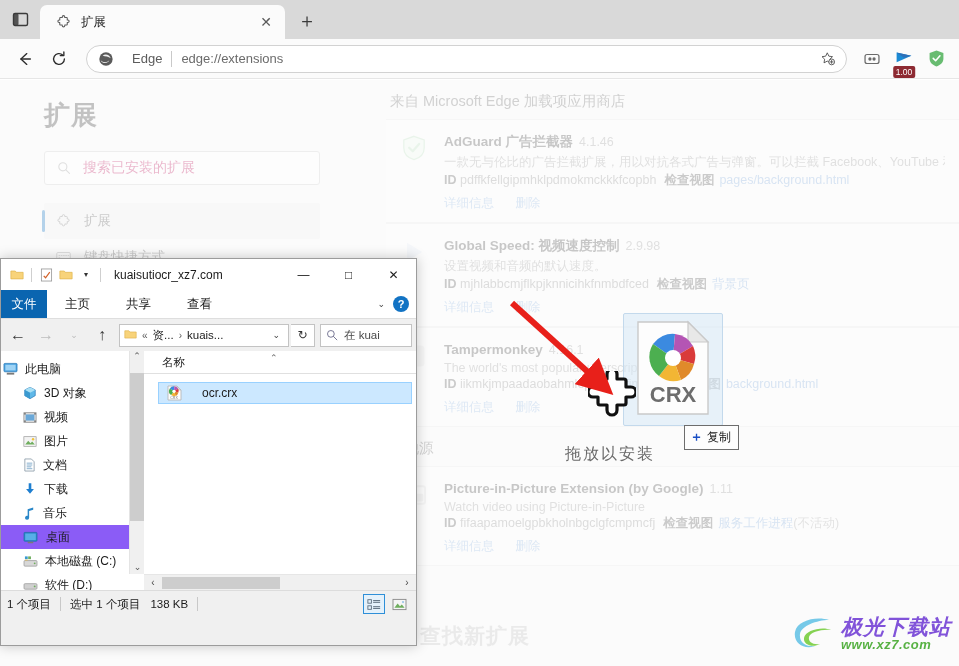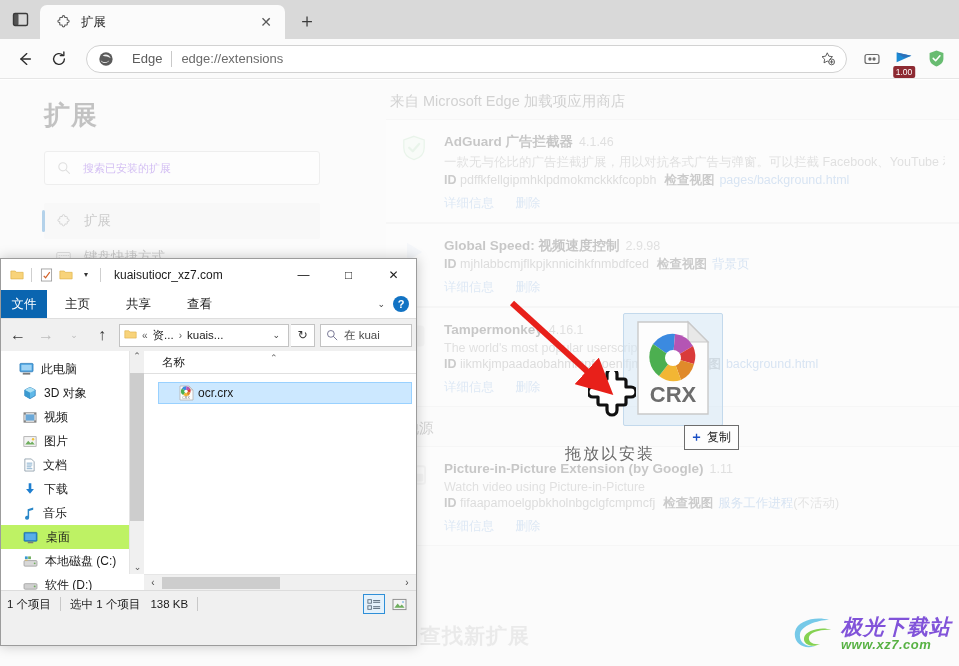--- a/index.html
+++ b/index.html
@@ -93,21 +93,21 @@
   .page-sidebar {
     position: absolute; left: 0; top: 0; width: 350px; bottom: 0;
     padding: 18px 30px 0 44px;
   }
   .page-sidebar h1 { font-size: 26px; font-weight: 600; color: #3a3a3a; margin-bottom: 18px; letter-spacing: 1px;}
   .side-search {
     height: 34px; border: 1px solid #c9c9c9; border-radius: 3px;
     background: #fafafa; display: flex; align-items: center; padding: 0 12px;
     margin-bottom: 18px;
   }
-  .side-search .ph { font-size: 11px; color: #6d28d9; margin-left: 12px; }
+  .side-search .ph { font-size: 14px; color: #be185d; margin-left: 12px; }
   .side-item {
     height: 36px; display: flex; align-items: center; padding: 0 12px;
     font-size: 13.5px; color: #555; position: relative; border-radius: 2px;
   }
   .side-item.active { background: #e9e9e9; }
   .side-item.active::before {
     content: ""; position: absolute; left: -2px; top: 7px; bottom: 7px;
     width: 3px; background: #0a6ebd; border-radius: 2px;
   }
   .side-item .lbl { margin-left: 13px; }
@@ -218,34 +218,34 @@
     display: flex; align-items: center; padding: 0 5px; gap: 6px; overflow: hidden;
   }
   .ex-search .ph { font-size: 11.5px; color: #4a4a4a; white-space: nowrap; }
   .ex-body { position: relative; height: 239px; display: flex; background: #fff; }
   .ex-tree {
     width: 128px; background: #fff; padding-top: 6px; overflow: hidden;
     border-right: none;
   }
   .tree-item {
     height: 24px; display: flex; align-items: center; font-size: 12px; color: #1b1b1b;
-    padding-left: 18px; gap: 7px;
+    padding-left: 2px; gap: 7px;
   }
   .tree-item.lvl1 { padding-left: 22px; }
-  .tree-item.sel { background: #bef264; gap: 8px; }
+  .tree-item.sel { background: #8b5cf6; gap: 8px; }
   .ts-thumb { position: absolute; left: 0; top: 22px; width: 15px; height: 148px; background: #cdcdcd; }
   .ex-list { flex: 1 1 auto; position: relative; background: #fff; }
   .col-head {
     height: 23px; border-bottom: 1px solid #e0e0e0; display: flex; align-items: center;
     padding-left: 18px; font-size: 11.5px; color: #1b1b1b; position: relative;
   }
   .col-sort { position: absolute; left: 126px; top: 2px; font-size: 9px; color: #666; }
   .file-row {
     margin: 8px 4px 0 14px; height: 22px; background: #cce8ff; border: 1px solid #99d1ff;
-    display: flex; align-items: center; gap: 4px; padding-left: 20px;
+    display: flex; align-items: center; gap: 20px; padding-left: 8px;
     font-size: 12px; color: #1b1b1b; text-align: center;
   }
   .ex-hscroll {
     position: absolute; left: 128px; right: 0; bottom: 0; height: 16px;
     background: #f0f0f0; display: flex; align-items: center; justify-content: space-between;
     padding: 0 2px; border-top: 1px solid #e6e6e6;
   }
   .hs-arrow { font-size: 10px; color: #4a4a4a; width: 14px; text-align:center;}
   .hs-thumb { height: 12px; width: 118px; background: #cdcdcd; margin-left: 2px; }
   .hs-track { flex: 1 1 auto; display:flex; align-items:center; }
@@ -398,20 +398,21 @@
         </div>
 
         <div class="ext-card">
           <div class="ext-icon">
             <svg width="28" height="28" viewBox="0 0 24 24">
                 <path d="M6 4 L19 12 L6 20 Z" fill="#dfe6ef"></path>
               </svg>
           </div>
           <div class="ext-body">
             <div><span class="ext-name">Global Speed: 视频速度控制</span><span class="ext-ver">2.9.98</span></div>
+            <div class="ext-desc">设置视频和音频的默认速度。</div>
             <div class="ext-id"><b>ID</b> <span>mjhlabbcmjflkpjknnicihkfnmbdfced</span><span class="insp">检查视图</span><span class="lnk">背景页</span></div>
             <div class="ext-links">
               <span>详细信息</span>
               <span>删除</span>
             </div>
           </div>
         </div>
 
         <div class="ext-card">
           <div class="ext-icon">

